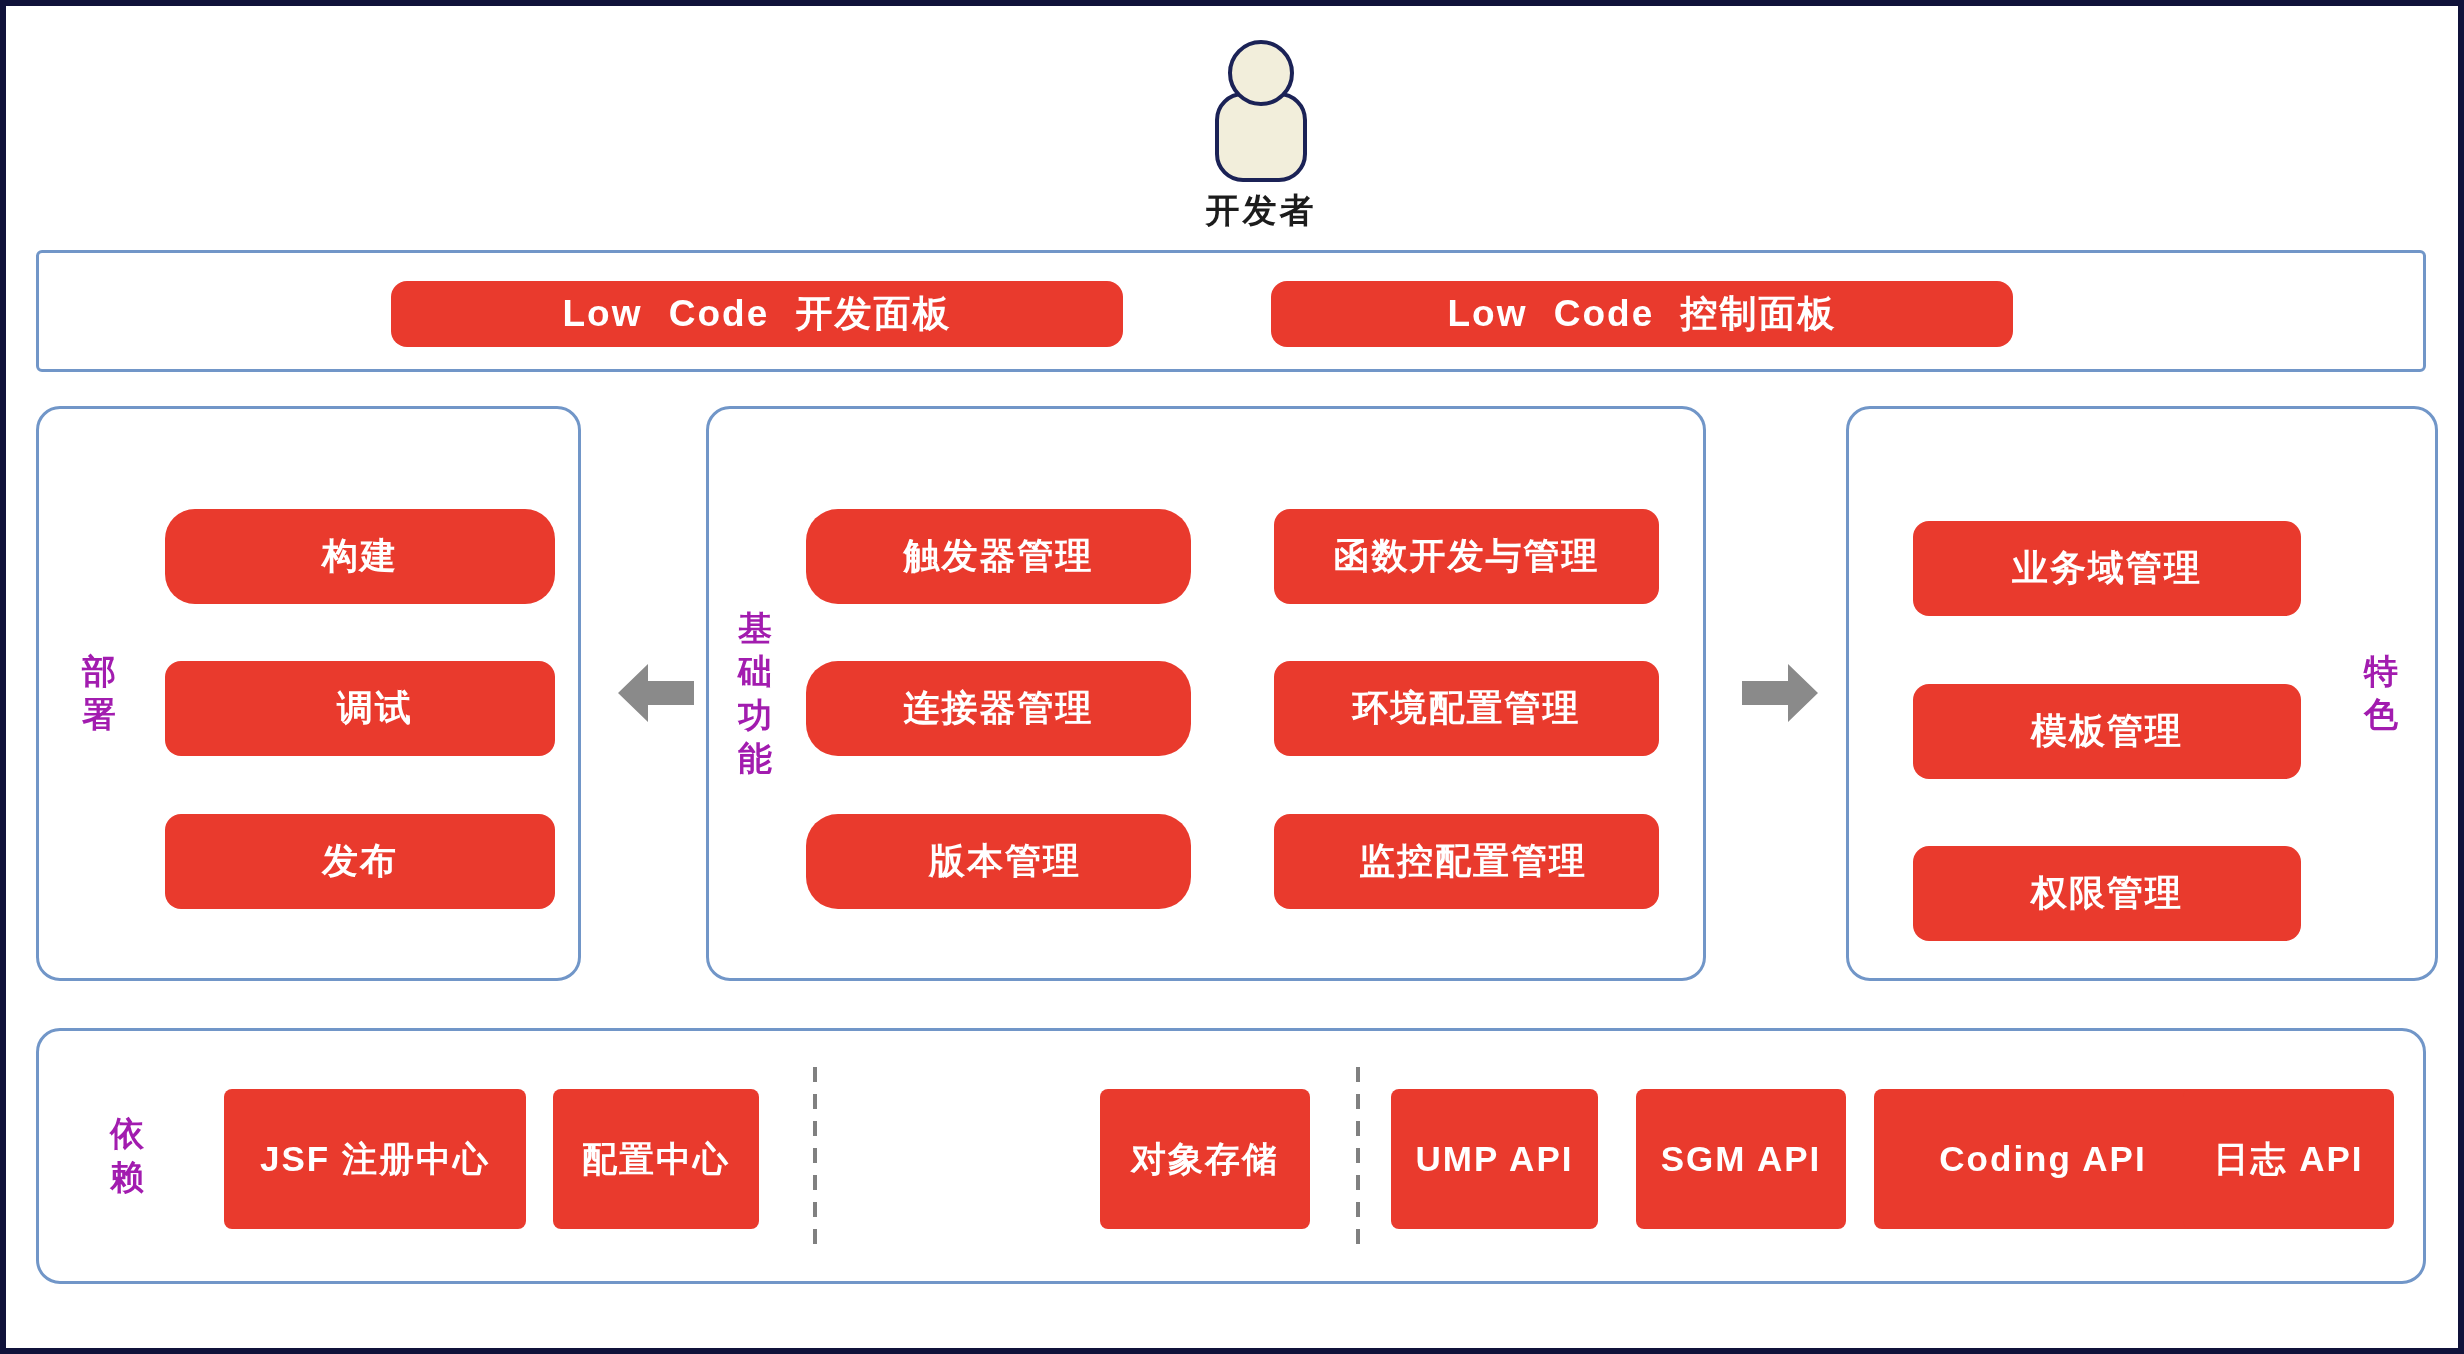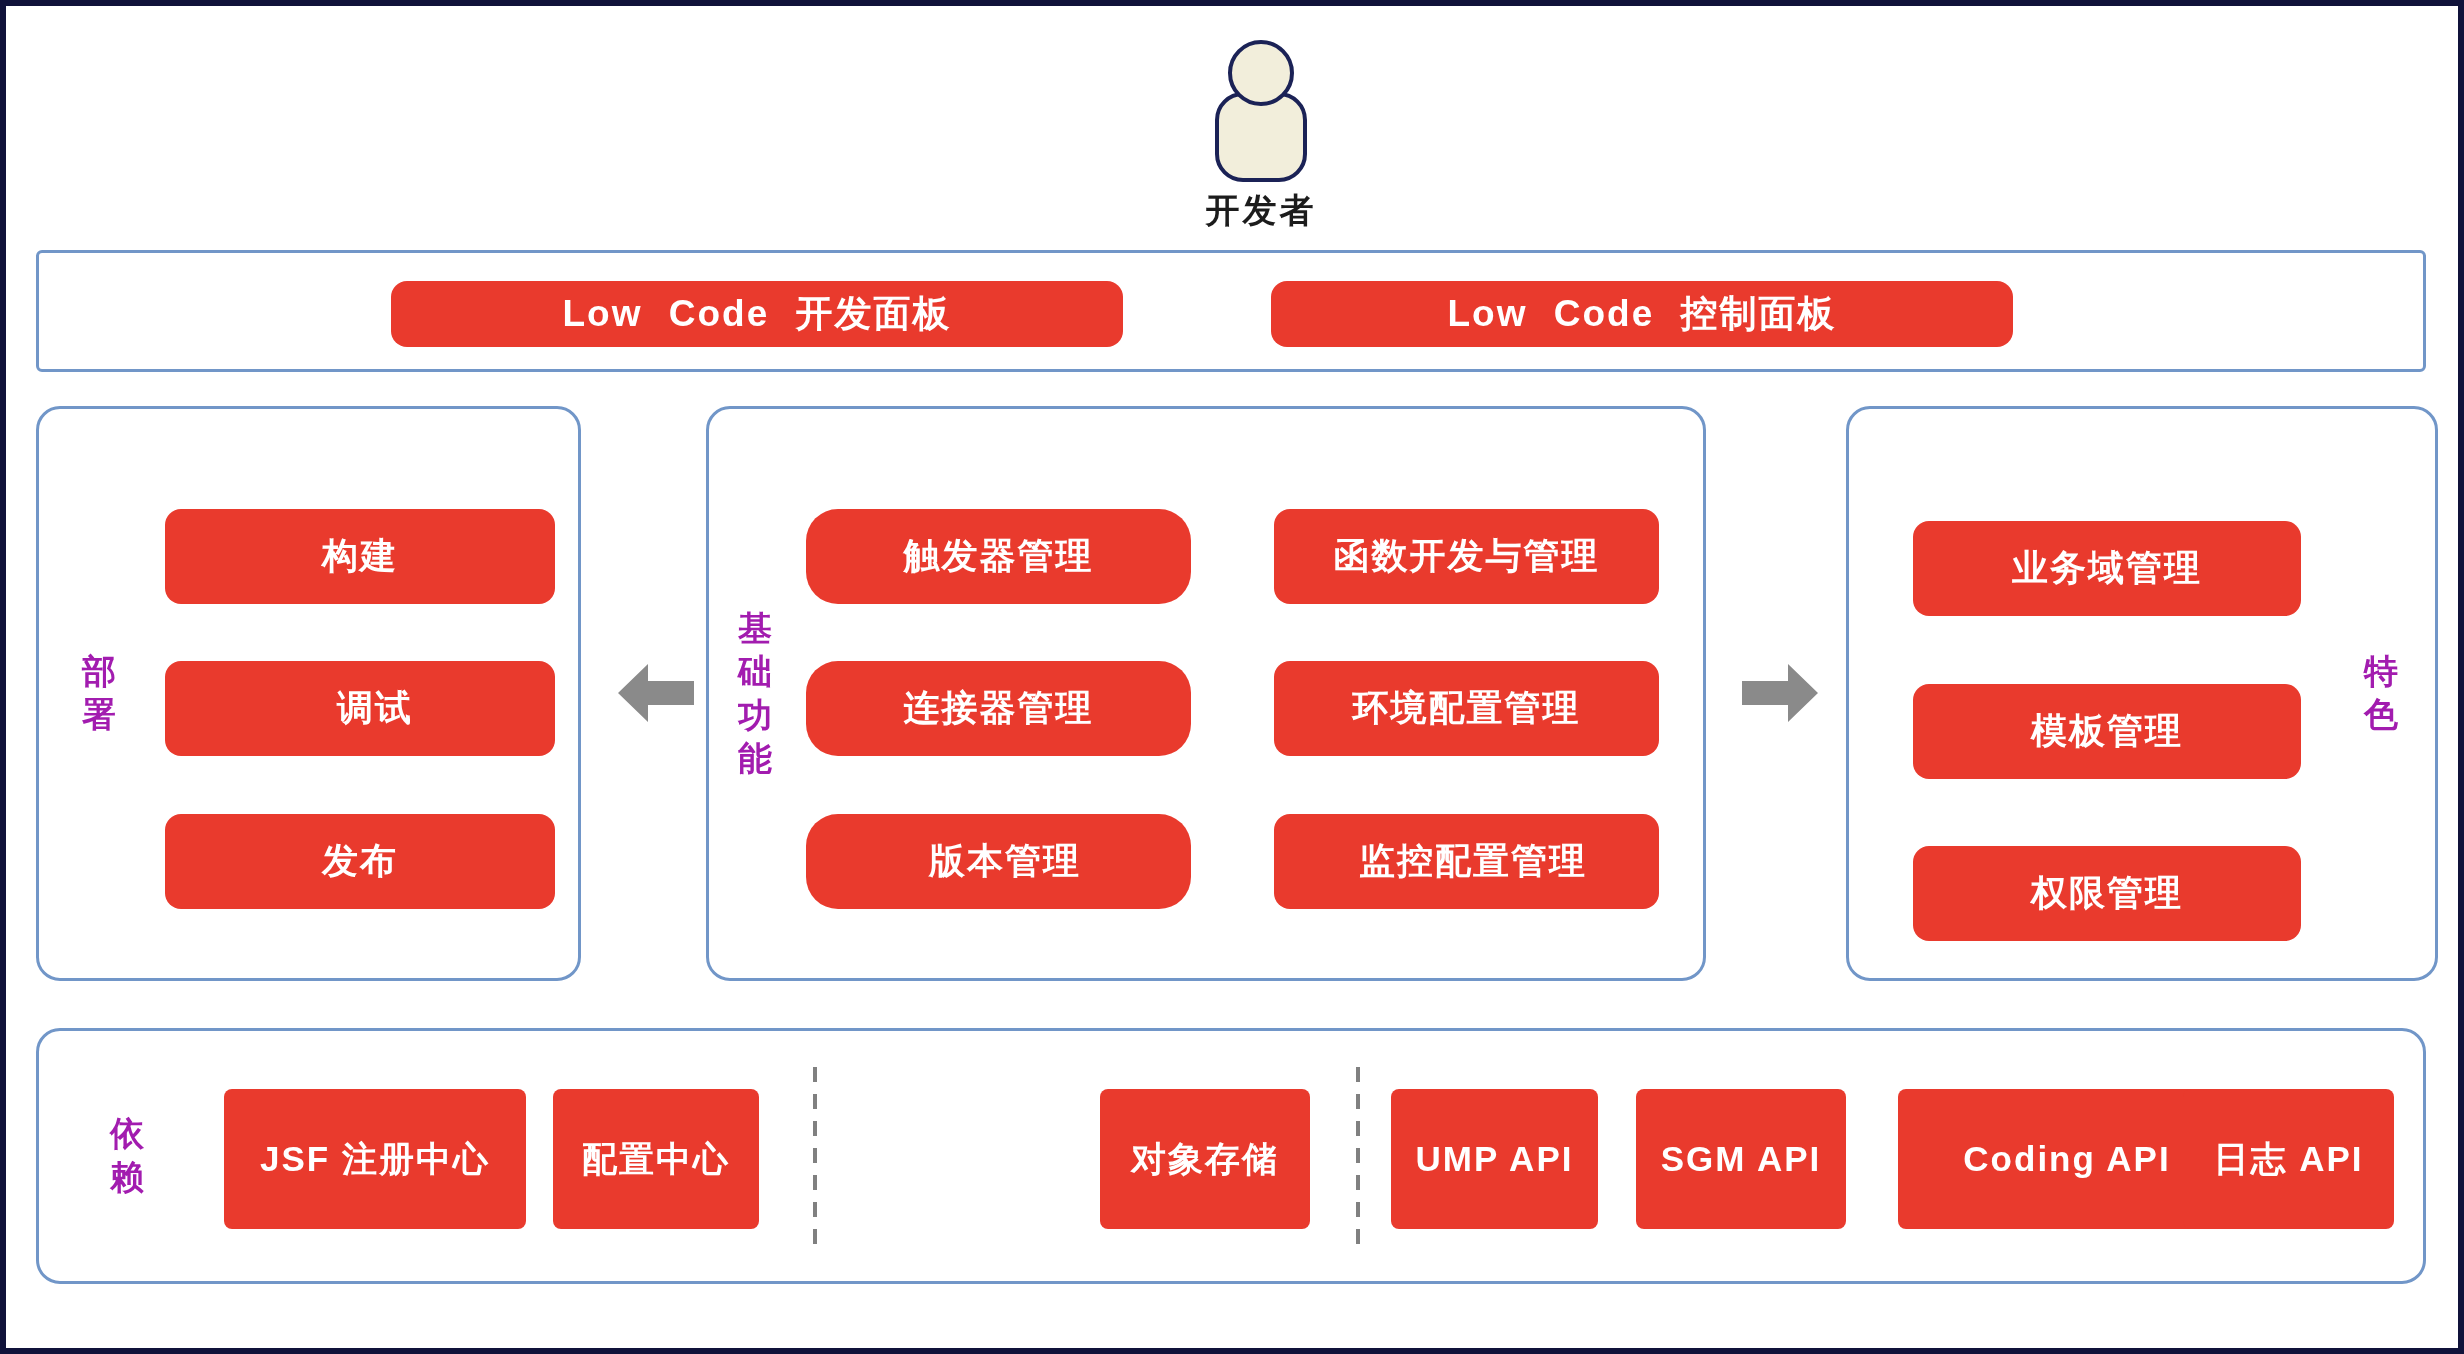--- a/index.html
+++ b/index.html
@@ -59,40 +59,40 @@
     font-size: 34px; line-height: 1.28; color: #a21caf; font-weight: 700;
     text-align: center; word-break: break-all;
   }
   .deploy-box .vlabel  { left: 42px; }
   .basic-box .vlabel   { left: 28px; }
   .feature-box .vlabel { right: 36px; }
   .dep-box .vlabel     { left: 70px; }
 
   
   .deploy-box .red-btn { left: 126px; width: 390px; height: 95px; }
-  .d1 { top: 100px; } .d2 { top: 252px; padding-left: 30px; } .d3 { top: 405px; }
+  .d1 { top: 100px; border-radius: 30px; } .d2 { top: 252px; padding-left: 30px; } .d3 { top: 405px; }
 
   
   .basic-box .red-btn { width: 385px; height: 95px; }
   .c1 { left: 97px; border-radius: 32px; } .c2 { left: 565px; }
   .r1 { top: 100px; } .r2 { top: 252px; } .r3 { top: 405px; padding-left: 13px; }
 
   
   .feature-box .red-btn { left: 64px; width: 388px; height: 95px; }
   .f1 { top: 112px; } .f2 { top: 275px; } .f3 { top: 437px; }
 
   
   .dep-box .red-btn { top: 58px; height: 140px; border-radius: 8px; font-size: 35px; }
   .dep1 { left: 185px;  width: 302px; }
   .dep2 { left: 514px;  width: 206px; }
   .dep3 { left: 832px;  width: 202px; }
   .dep4 { left: 1061px; width: 210px; }
   .dep5 { left: 1352px; width: 207px; }
   .dep6 { left: 1597px; width: 210px; }
-  .dep7 { left: 1835px; width: 338px; margin-left: 24px; }
+  .dep7 { left: 1835px; width: 338px; }
   .dep8 { left: 2144px; width: 211px; }
 
   .dash-sep {
     position: absolute; top: 36px; width: 4px; height: 184px;
     background: repeating-linear-gradient(to bottom, #808080 0 15px, transparent 15px 27px);
   }
   .sep1 { left: 774px; }
   .sep2 { left: 1317px; }
 
   

